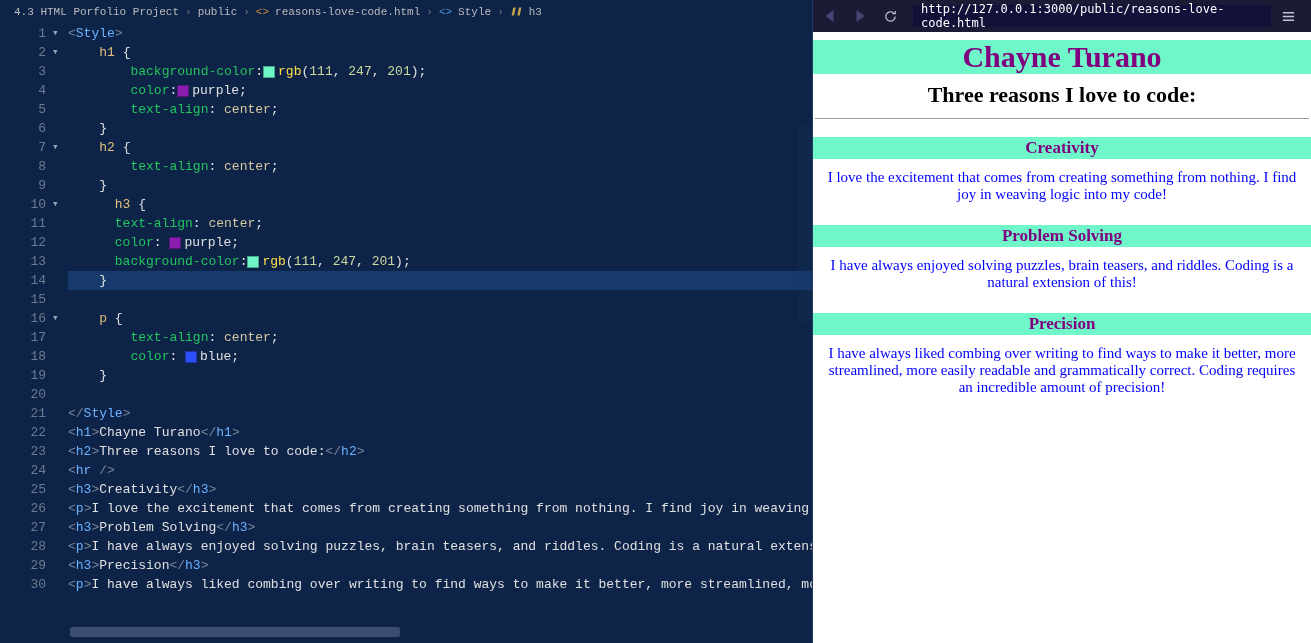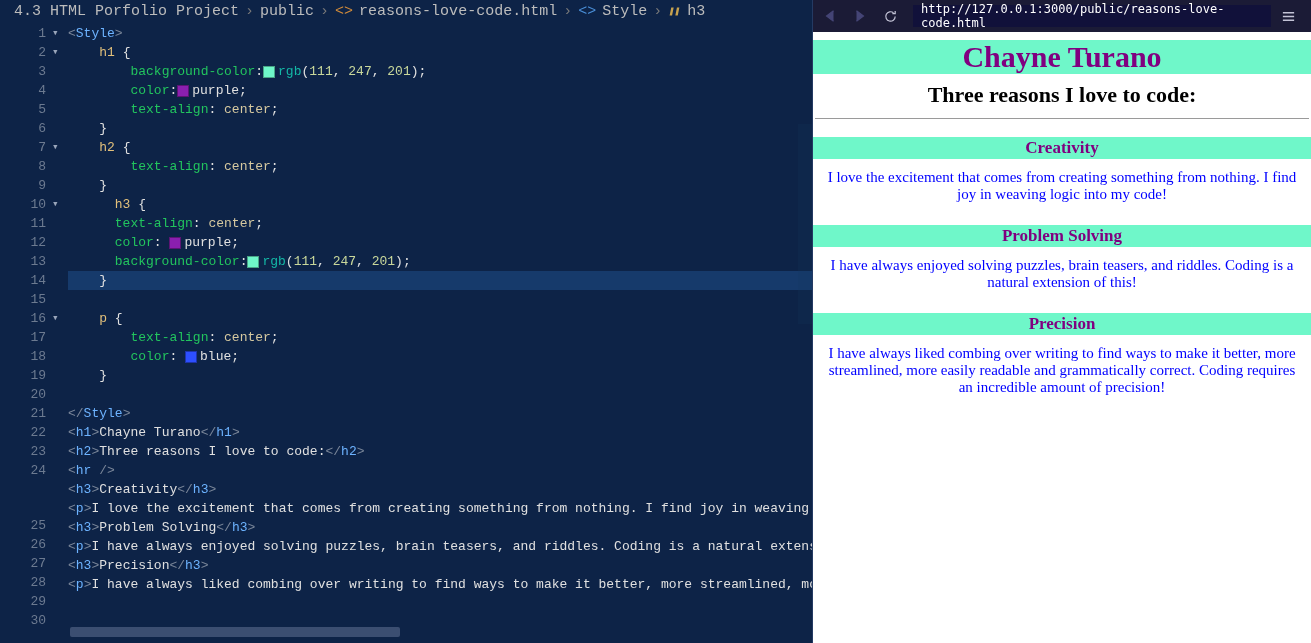--- a/index.html
+++ b/index.html
@@ -12,21 +12,21 @@
     display:flex;
     height:643px;
     width:1311px;
     overflow:hidden;
   }
   .editor-pane { width:812px; height:100%; display:flex; flex-direction:column; background:#0d2347; position:relative;}
   .preview-pane { flex:1; height:100%; display:flex; flex-direction:column; background:#ffffff; border-left:1px solid #243a63;}
   
   .breadcrumbs {
     height:24px; display:flex; align-items:center; padding:0 14px; gap:6px;
-    background:#0d2347; color:#bcbcbc; font-size:15px; white-space:nowrap;
+    background:#0d2347; color:#bcbcbc; font-size:11px; white-space:nowrap;
     border-bottom:1px solid #0d2347;
   }
   .breadcrumbs .sep { color:#7a7a7a; }
   .breadcrumbs .bicon { display:inline-flex; }
   .ic-orange { color:#d08a3a; }
   .ic-blue   { color:#4a8fd8; }
   .ic-gold   { color:#c7a24e; }
   
   .code-area { flex:1; display:flex; overflow:hidden; position:relative;}
   .gutter {
@@ -42,21 +42,21 @@
   }
   .line { height:19px; display:flex; align-items:center; }
   .line.active { background:#163a6b; }
   
   .t-tag { color:#6db3ff; }        
   .t-punct { color:#7a8699; }      
   .t-sel  { color:#e2c07b; }       
   .t-prop { color:#22c55e; }       
   .t-text { color:#e0e0e0; }
   .t-val  { color:#d6c9a0; }
-  .t-rgb  { color:#14b8a6; }
+  .t-rgb  { color:#fde047; }
   .t-num  { color:#c9d89b; }
   .t-kw   { color:#e0e0e0; }
   .swatch { display:inline-block; width:12px; height:12px; margin-right:3px; vertical-align:-1px; border:1px solid #00000055;}
   .sw-green { background:#6ff7c9;}
   .sw-purple{ background:#8a1faf;}
   .sw-blue  { background:#2d4fff;}
   .hscroll {
     position:absolute; left:70px; right:14px; bottom:6px; height:10px;
     background:transparent;
   }
@@ -141,21 +141,21 @@
         <div class="line" style="justify-content: flex-end; text-align: center;">15</div>
         <div class="line" style="justify-content: flex-end;">16</div>
         <div class="line" style="justify-content: flex-end;">17</div>
         <div class="line" style="justify-content: flex-end;">18</div>
         <div class="line" style="justify-content: flex-end;">19</div>
         <div class="line" style="justify-content: flex-end;">20</div>
         <div class="line" style="justify-content: flex-end;">21</div>
         <div class="line" style="justify-content: flex-end;">22</div>
         <div class="line" style="justify-content: flex-end;">23</div>
         <div class="line" style="justify-content: flex-end;">24</div>
-        <div class="line" style="justify-content: flex-end; margin-top: 36px;">25</div>
+        <div class="line" style="justify-content: flex-end;">25</div>
         <div class="line" style="justify-content: flex-end;">26</div>
         <div class="line" style="justify-content: flex-end;">27</div>
         <div class="line" style="justify-content: flex-end;">28</div>
         <div class="line" style="justify-content: flex-end;">29</div>
         <div class="line" style="justify-content: flex-end;">30</div>
       </div>
     <div class="fold-col" id="foldcol">
         <div class="line">
           <span style="color:#9aa6bb">▾</span>
         </div>

